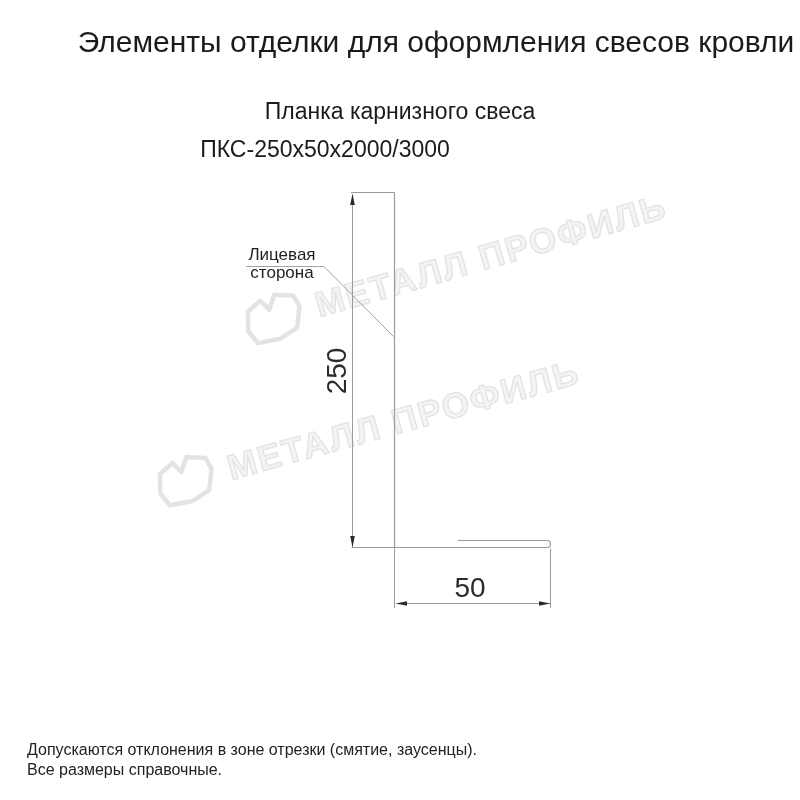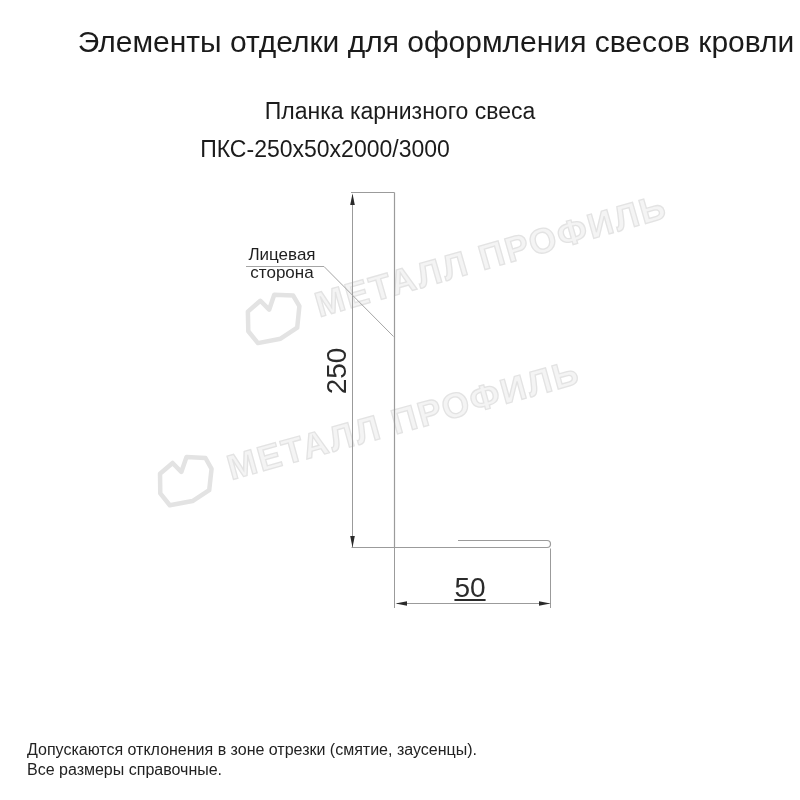--- a/index.html
+++ b/index.html
@@ -17,21 +17,21 @@
   }
   .product-code{
     position:absolute;top:136px;left:0;width:632px;text-align:center;
     font-size:23px;line-height:26px;color:#1b1b1b;white-space:nowrap;margin-left:9px;
   }
   .drawing-svg{position:absolute;left:0;top:0;width:800px;height:800px;}
   .dim-text{
     position:absolute;font-size:28px;color:#2b2b2b;text-align:center;white-space:nowrap;
   }
   .dim-250{left:277px;top:357px;width:120px;height:28px;line-height:28px;transform:rotate(-90deg);}
-  .dim-50{left:410px;top:574px;width:120px;height:28px;line-height:28px;text-decoration:underline;}
+  .dim-50{left:410px;top:574px;width:120px;height:28px;line-height:28px;}
   .face-label{
     position:absolute;left:234px;top:246px;width:96px;text-align:center;
     font-size:17px;line-height:18px;color:#1f1f1f;
   }
   .footnotes{
     position:absolute;left:27px;top:740px;font-size:16px;line-height:20px;color:#222222;white-space:nowrap;
   }
   .watermark{
     position:absolute;display:flex;align-items:center;transform-origin:left center;pointer-events:none;
   }

